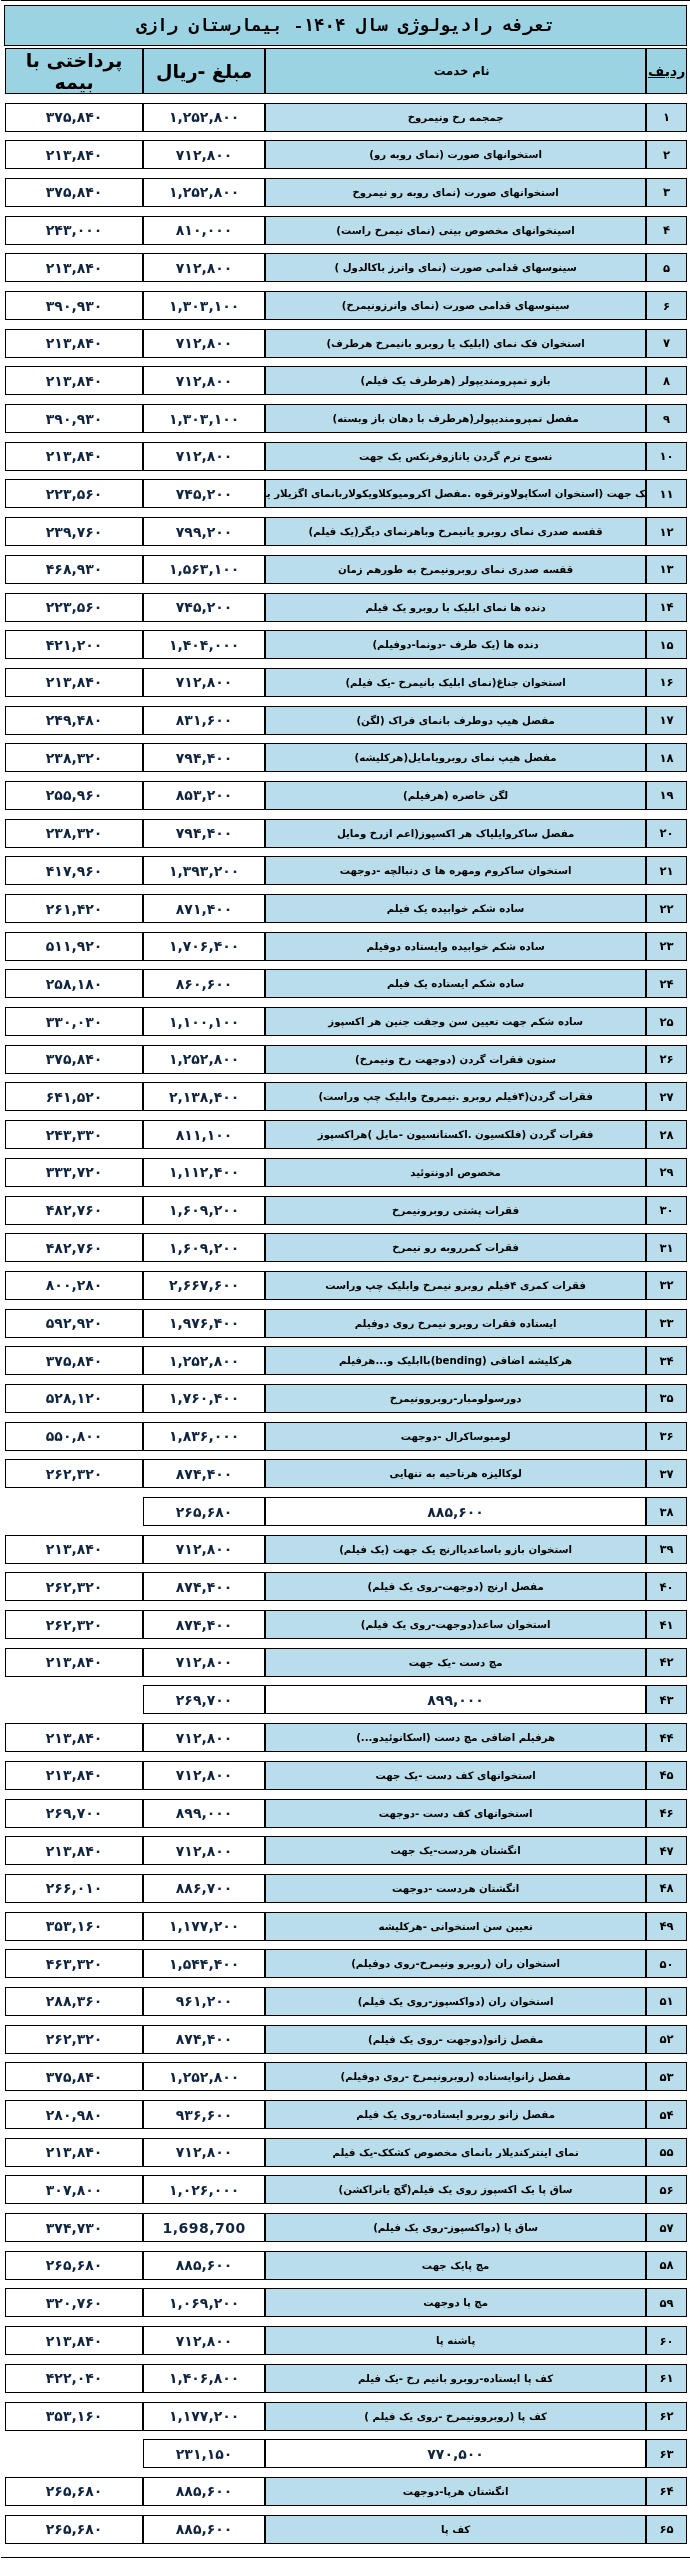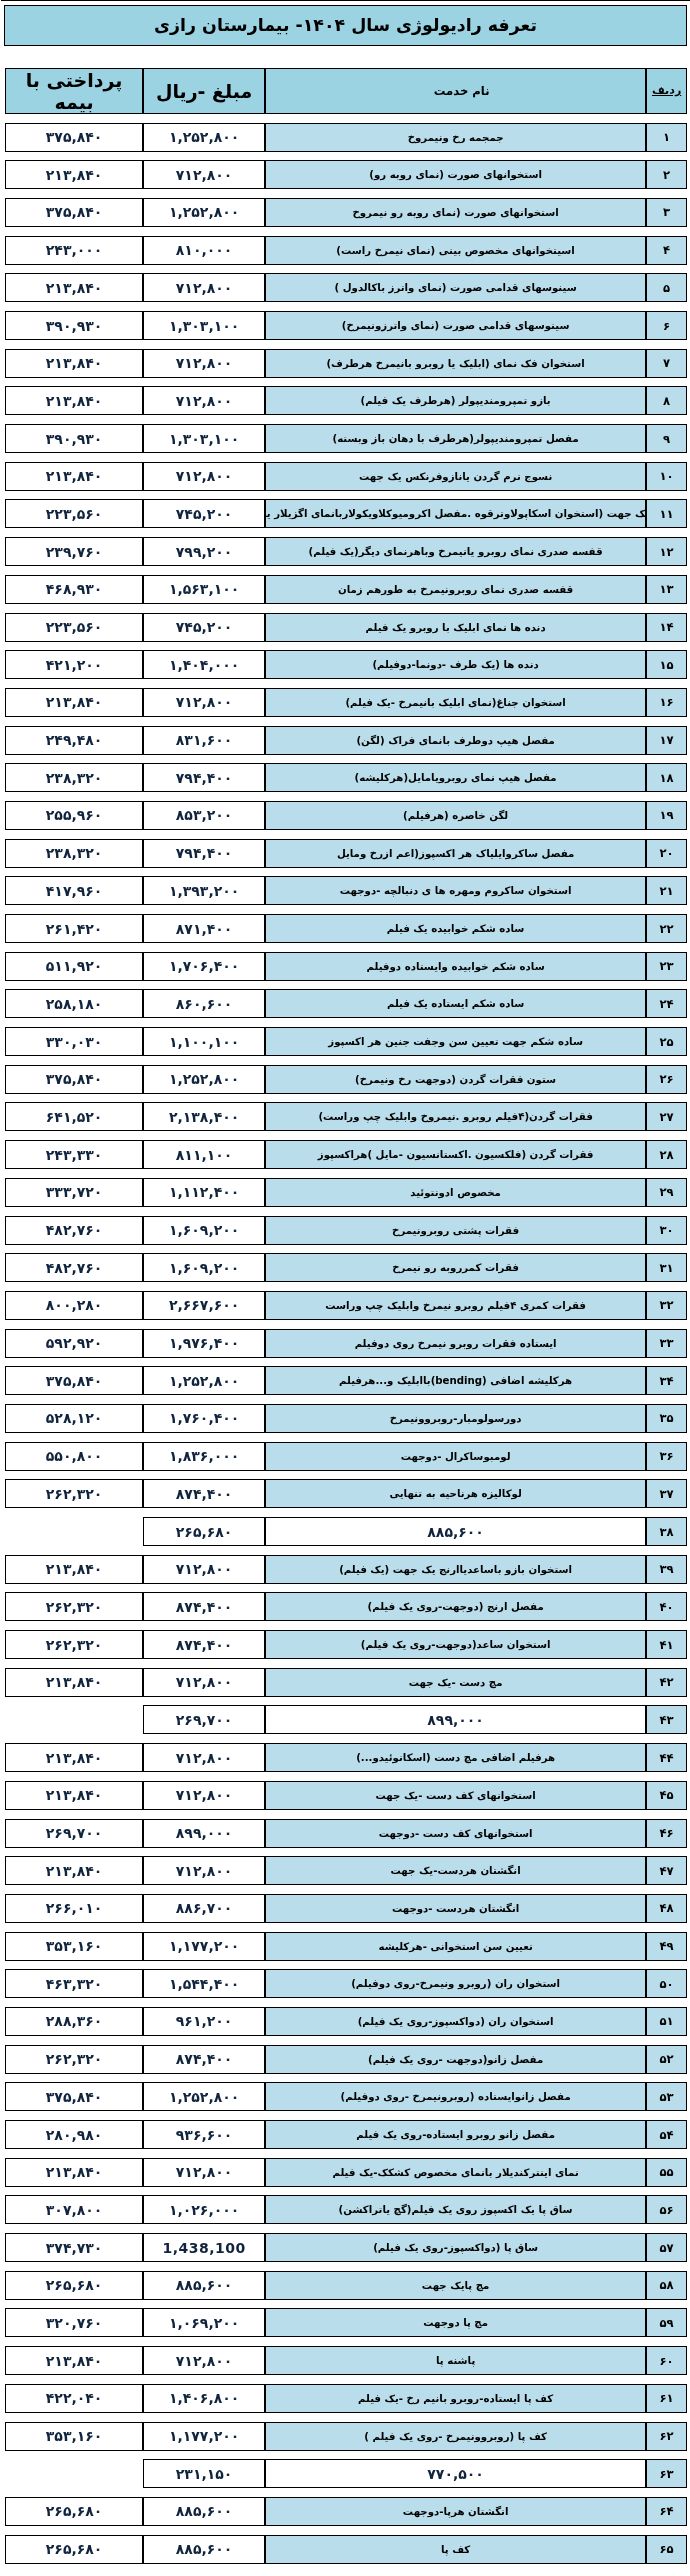--- a/index.html
+++ b/index.html
@@ -22,43 +22,44 @@
     border:1.9px solid var(--border-c);
     padding:3.9px 2.9px 4.8px 2.9px;
     background:#fff;
   }
   .title-bar{
     border:1.9px solid var(--border-c);
     background:var(--header-bg);
     min-height:41px;
     display:flex;align-items:center;justify-content:center;
     font-size:17.4px;font-weight:bold;
-    margin-bottom:22px;
+    margin-bottom:2px;
     color:#000;
+    font-family:Liberation Mono, monospace;
   }
   .trow{
     display:grid;
     grid-template-columns:41px 381px 122px 138px; 
     margin-bottom:8.7px;
   }
   .cell{
     border:1.6px solid var(--border-c);
     display:flex;align-items:center;justify-content:center;
     text-align:center;
     min-height:29px;
     overflow:hidden;
   }
   .head .cell{
     background:var(--header-bg);
     min-height:45px;
     font-weight:bold;
     color:#000;
   }
   .head .c-name{font-size:11.6px;padding-left:12px;}
-  .head .c-radif{font-size:11px;text-decoration:underline;}
+  .head .c-radif{font-size:14px;text-decoration:underline;}
   .head .c-amount,.head .c-paid{font-size:19px;}
   .c-radif{
     background:var(--blue-bg);
     font-size:11.6px;font-weight:bold;color:#000;
   }
   .c-name{
     background:var(--blue-bg);
     font-size:10.2px;font-weight:bold;color:#000;
     white-space:nowrap;
   }
@@ -470,21 +471,21 @@
   <div class="trow">
     <div class="cell c-radif">۵۶</div>
     <div class="cell c-name">ساق پا یک اکسپوز روی یک فیلم(گچ یاتراکشن)</div>
     <div class="cell c-amount">۱,۰۲۶,۰۰۰</div>
     <div class="cell c-paid">۳۰۷,۸۰۰</div>
   </div>
 
   <div class="trow">
     <div class="cell c-radif">۵۷</div>
     <div class="cell c-name">ساق پا (دواکسپوز-روی یک فیلم)</div>
-    <div class="cell c-amount">1,438,100</div>
+    <div class="cell c-amount">1,698,700</div>
     <div class="cell c-paid">۳۷۴,۷۳۰</div>
   </div>
 
   <div class="trow">
     <div class="cell c-radif">۵۸</div>
     <div class="cell c-name">مچ پایک جهت</div>
     <div class="cell c-amount">۸۸۵,۶۰۰</div>
     <div class="cell c-paid">۲۶۵,۶۸۰</div>
   </div>
 

